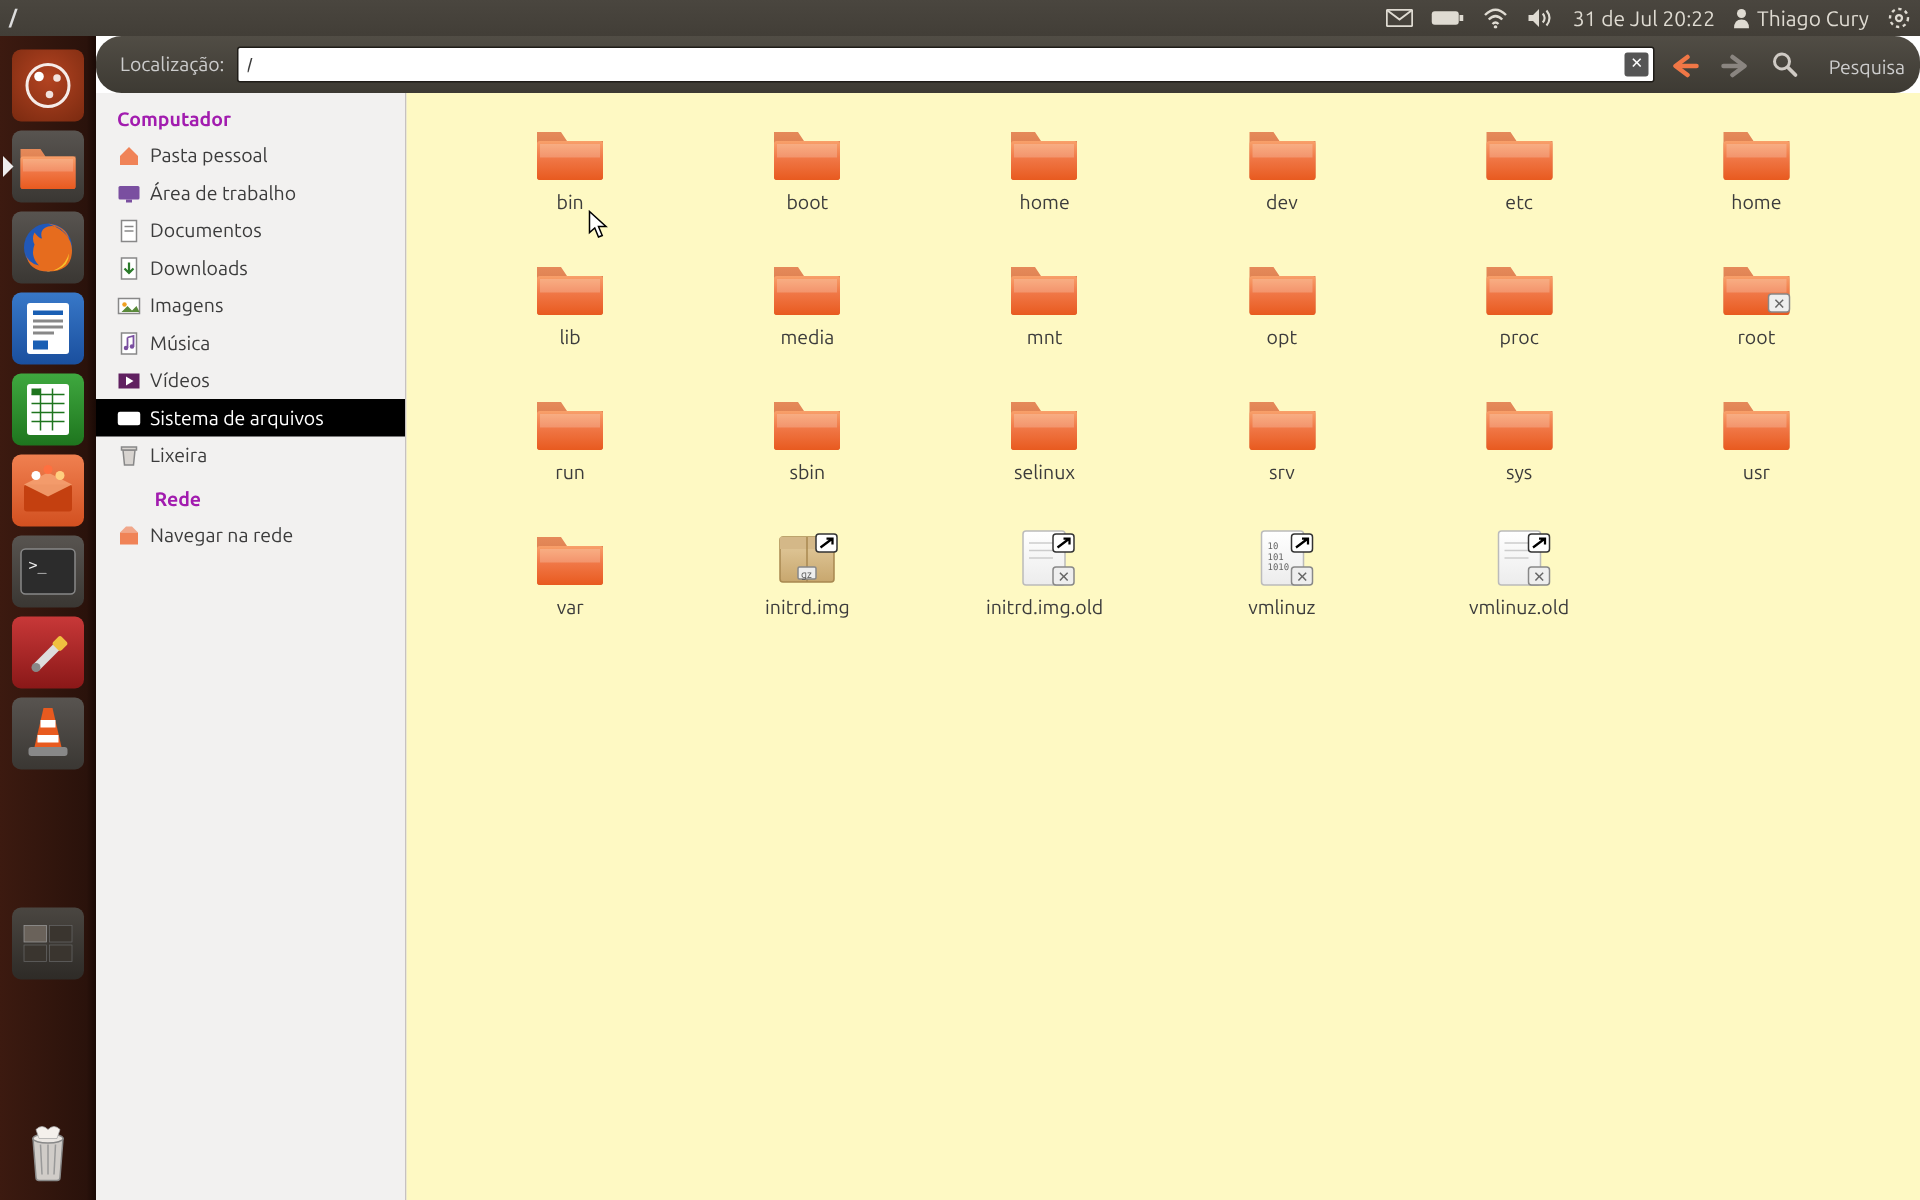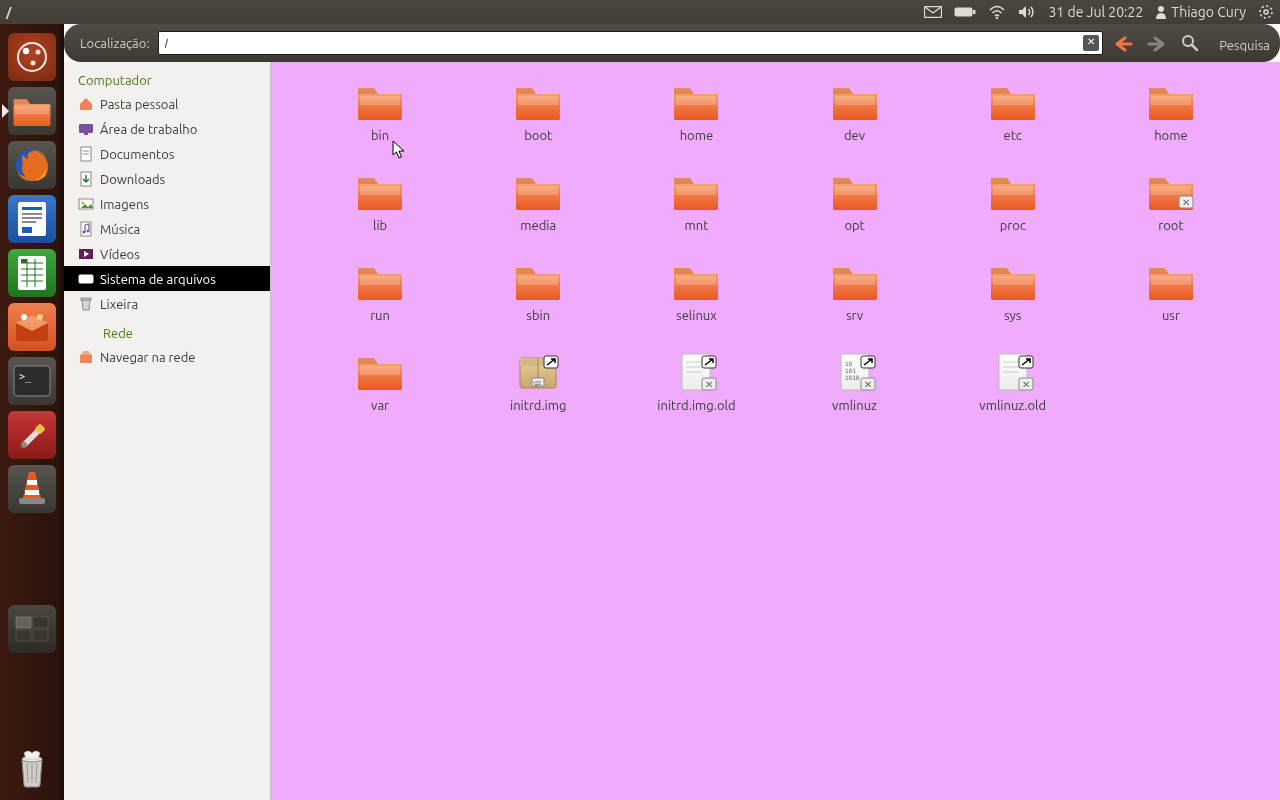--- a/index.html
+++ b/index.html
@@ -27,28 +27,28 @@
   .toolbar .clearbtn { position:absolute; right:4px; top:4px; width:16px; height:16px; background:#555; border-radius:2px; color:#fff; text-align:center; line-height:14px; font-size:10px; cursor:pointer;}
   .toolbar .nav { margin-left:10px; display:flex; align-items:flex-end; gap:14px;}
   .toolbar .searchlabel { margin-left:6px; color:#ccc;}
   .nav svg { display:block; }
 
   
   .window-body { position:absolute; top:62px; left:64px; right:0; bottom:0; display:flex; background:#f2f1f0;}
   
   
   .sidebar { width: 207px; background:#f2f1f0; border-right:1px solid #c7c2c0; padding-top:5px; overflow:hidden;}
-  .sidebar .heading { font-weight:normal; color:#4d7c0f; padding: 6px 14px 4px;}
+  .sidebar .heading { font-weight:bold; color:#a21caf; padding: 6px 14px 4px;}
   .sidebar .place { display:flex; align-items:center; padding: 3px 10px 3px 14px; color:#3c3c3c; cursor:pointer; gap:6px; height:25px;}
   .sidebar .place.selected { background:#000000; color:#fff;}
   .sidebar .place.selected .ic svg * { fill:#fff; stroke:#fff;}
   .sidebar .ic { width:16px; height:16px; display:inline-flex; align-items:center; justify-content:center;}
   
   
-  .icon-view { flex:1; background:#f0abfc; padding: 20px 30px; overflow:auto; }
+  .icon-view { flex:1; background:#fef9c3; padding: 20px 30px; overflow:auto; }
   .grid { display:grid; grid-template-columns: repeat(6, 1fr); row-gap: 30px; }
   .fitem { display:flex; flex-direction:column; align-items:center; cursor:pointer; }
   .fitem .thumb { width:48px; height:40px; margin-bottom:6px; position:relative;}
   .fitem .name { font-size:13px; color:#3c3c3c; text-align:center; max-width:120px;}
   .cursor { position:absolute; top:140px; left:392px; pointer-events:none; z-index:200;}
 </style>
 </head>
 <body>
 
 <svg width="0" height="0" style="position:absolute">

